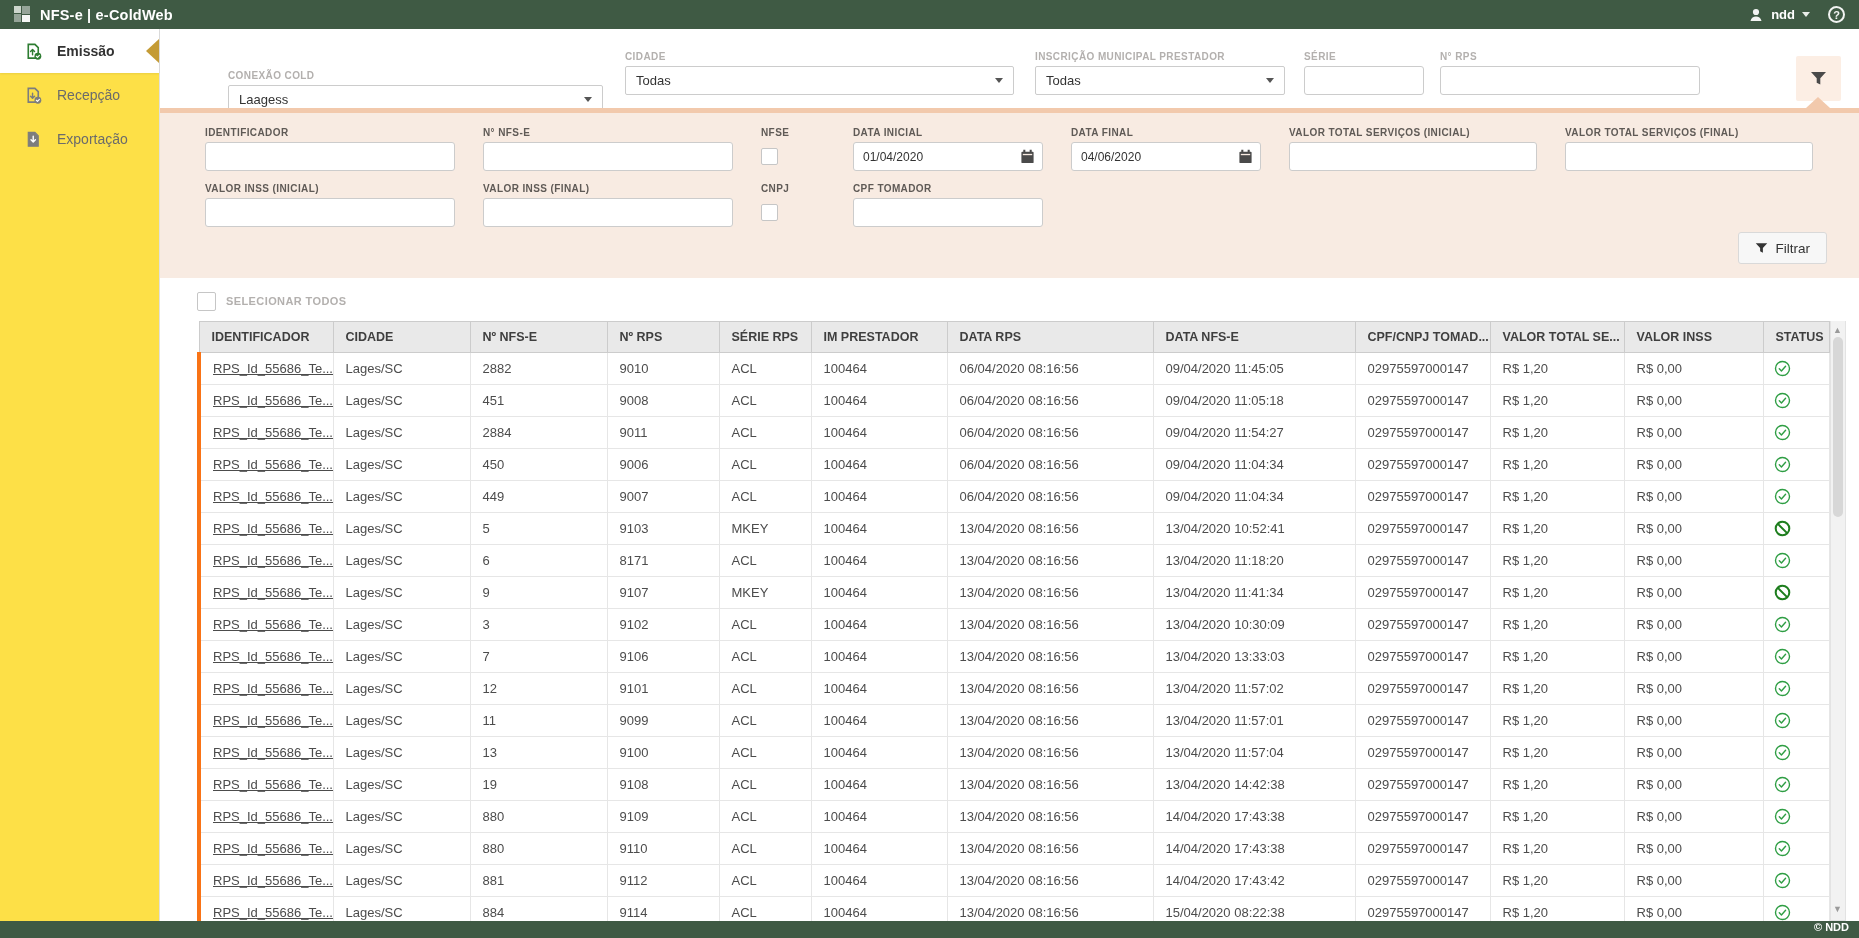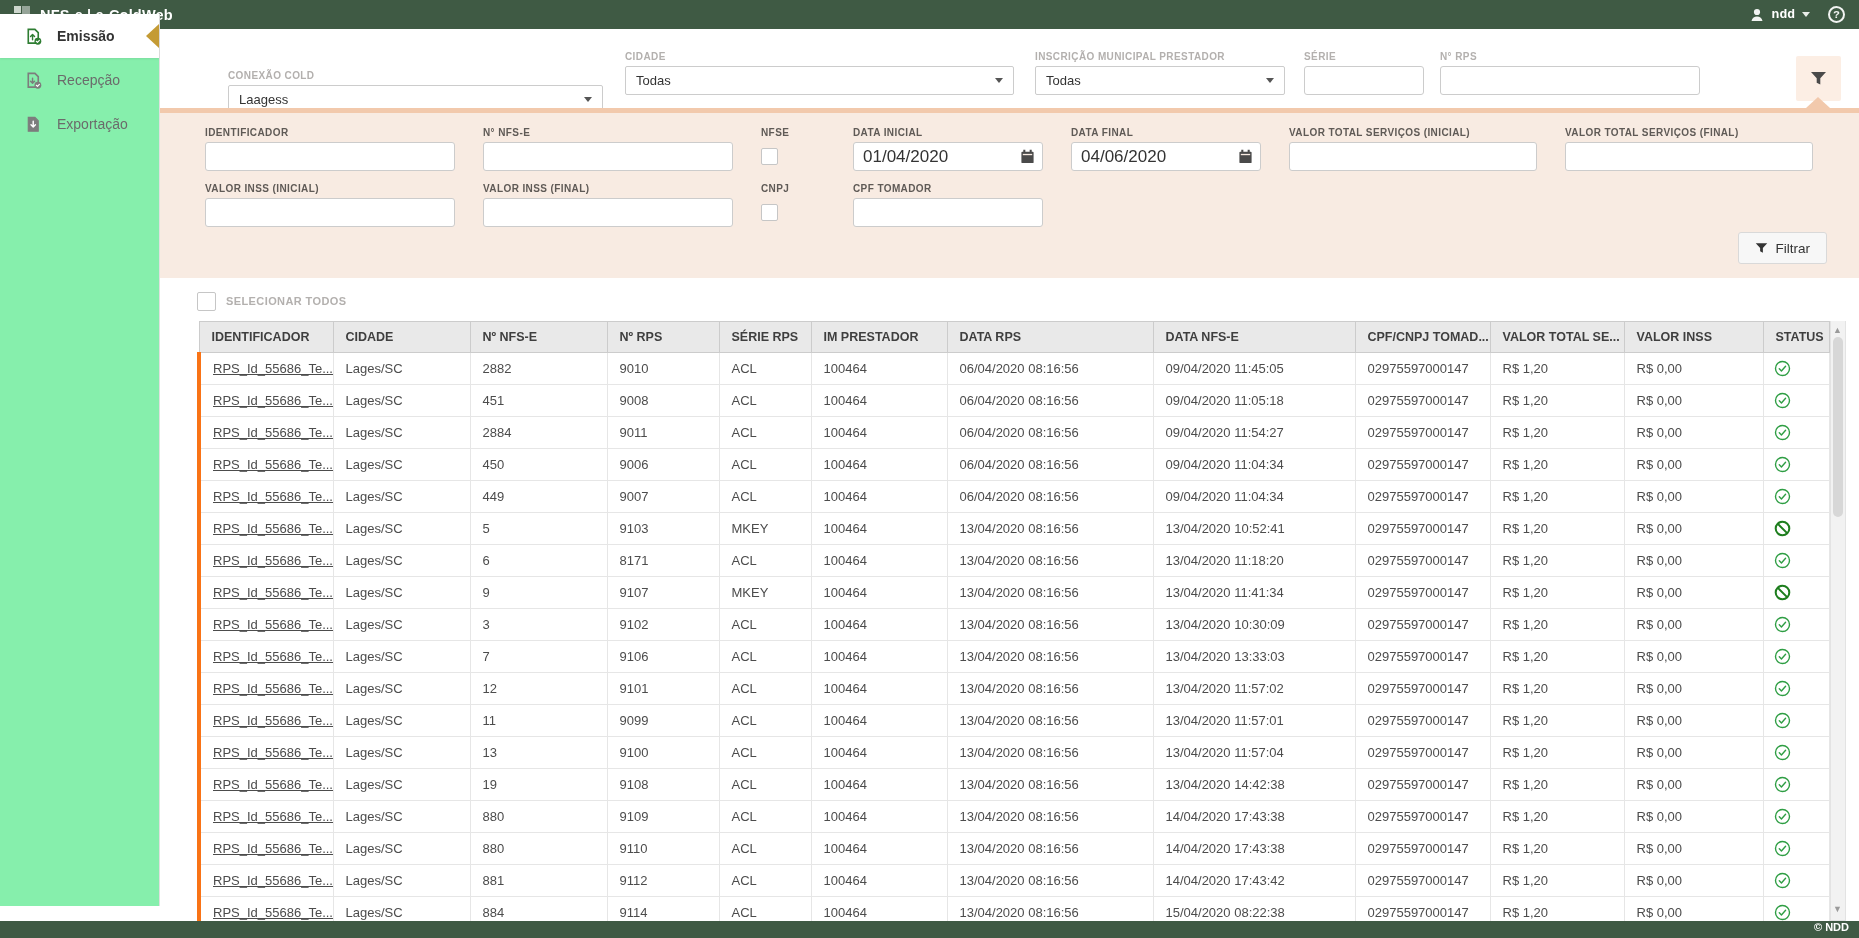--- a/index.html
+++ b/index.html
@@ -10,31 +10,31 @@
   
   .topbar{position:absolute;top:0;left:0;width:1859px;height:29px;background:#3f5a44;
           display:flex;align-items:center;padding:0 14px;color:#fff;}
   .logo{width:17px;height:17px;position:relative;margin-right:9px;flex:0 0 auto;}
   .logo i{position:absolute;display:block;}
   .logo .sq1{left:0;top:0;width:7px;height:7px;background:#cdd6cd;}
   .logo .sq2{left:8px;top:0;width:8px;height:8px;background:rgba(255,255,255,.45);}
   .logo .sq3{left:0;top:8px;width:7px;height:8px;background:rgba(255,255,255,.45);}
   .logo .sq4{left:8px;top:9px;width:8px;height:7px;background:#f5f7f5;}
   .app-title{font-size:14.5px;font-weight:bold;letter-spacing:.2px;}
-  .topbar-right{margin-left:auto;display:flex;align-items:center;gap:10px;font-family:Liberation Mono, monospace;}
+  .topbar-right{margin-left:auto;display:flex;align-items:center;gap:10px;}
   .user-box{display:flex;align-items:center;gap:7px;cursor:pointer;}
   .user-name{font-size:13px;font-weight:bold;}
   .caret-down{width:0;height:0;border-left:4px solid transparent;border-right:4px solid transparent;
               border-top:5px solid #e8ede8;}
   .help-btn{width:17px;height:17px;border:2px solid #f2f4f2;border-radius:50%;color:#f2f4f2;
             font-size:11px;font-weight:bold;display:flex;align-items:center;justify-content:center;
             margin-left:8px;cursor:pointer;}
 
   
-  .sidebar{position:absolute;left:0;top:14px;width:160px;height:892px;background:#86efac;
+  .sidebar{position:absolute;left:0;top:29px;width:160px;height:892px;background:#fde047;
            border-right:1px solid #e0e0e0;}
   .side-item{position:relative;height:44px;display:flex;align-items:center;gap:14px;
              padding-left:24px;color:#6b6b6b;font-size:14px;cursor:pointer;}
   .side-item.active{background:#fff;color:#333;font-weight:bold;box-shadow:0 1px 2px rgba(0,0,0,.08);}
   .side-item.active .active-arrow{position:absolute;right:0;top:50%;transform:translateY(-50%);
       width:0;height:0;border-top:12px solid transparent;border-bottom:12px solid transparent;
       border-right:13px solid #c49b35;}
   .side-item svg{flex:0 0 auto;}
 
   
@@ -45,21 +45,21 @@
               padding-top:22px;}
   .field{display:flex;flex-direction:column;}
   .field .flabel{font-size:10px;font-weight:bold;letter-spacing:.4px;color:#b3b0ae;margin-bottom:4px;
                  text-transform:uppercase;white-space:nowrap;}
   .panel .field .flabel{color:#5f5a56;}
   .select{height:29px;background:#fff;border:1px solid #ccc;border-radius:2px;display:flex;
           align-items:center;padding:0 10px;font-size:13px;color:#333;cursor:pointer;}
   .select .sel-caret{margin-left:auto;width:0;height:0;border-left:4.5px solid transparent;
           border-right:4.5px solid transparent;border-top:5.5px solid #555;}
   .tinput{height:29px;background:#fff;border:1px solid #ccc;border-radius:3px;padding:0 9px;
-          font-size:17px;color:#333;font-family:inherit;width:100%;}
+          font-size:12px;color:#333;font-family:inherit;width:100%;}
   .f-conexao{margin-left:68px;width:375px;margin-top:19px;}
   .f-cidade{margin-left:22px;width:389px;}
   .f-inscricao{margin-left:21px;width:250px;}
   .f-serie{margin-left:19px;width:120px;}
   .f-nrps{margin-left:16px;width:260px;}
   .filter-toggle{position:absolute;top:27px;right:18px;width:45px;height:45px;background:#fceee4;
       border:none;border-radius:2px;display:flex;align-items:center;justify-content:center;cursor:pointer;}
 
   
   .panel{position:relative;height:170px;background:#f8ebe2;border-top:5px solid #f2c9ac;}

